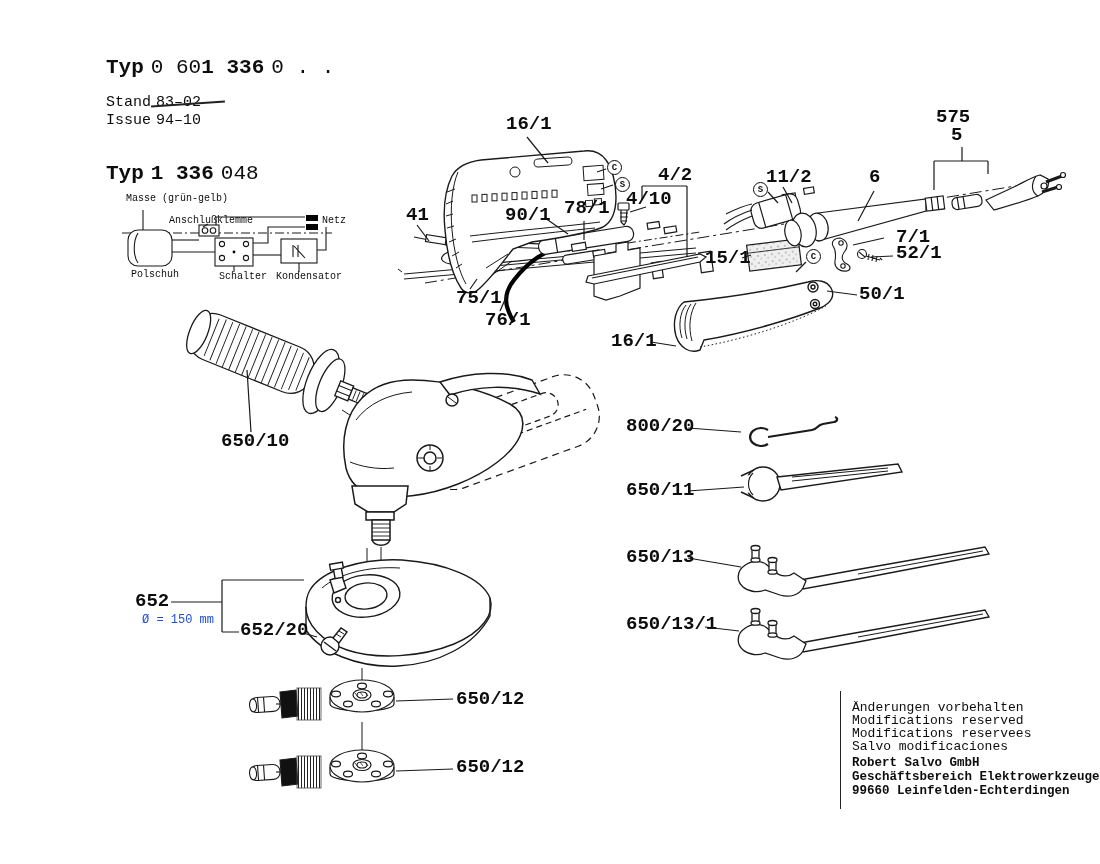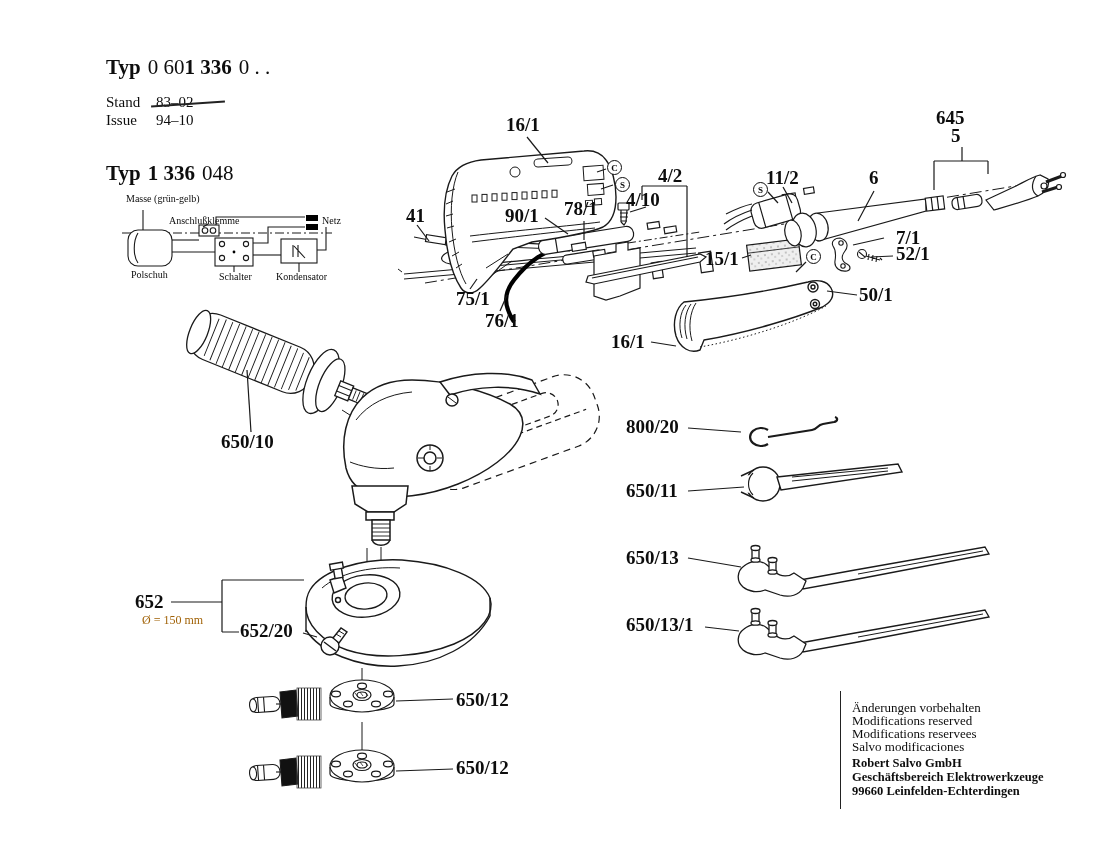--- a/index.html
+++ b/index.html
@@ -1,20 +1,20 @@
 <!DOCTYPE html>
 <html><head>
 <meta charset="utf-8">
 <style>
   html,body{margin:0;padding:0;background:#fff;}
   #page{position:relative;width:1100px;height:864px;background:#fff;overflow:hidden;
-        font-family:Liberation Serif, serif;color:#0d0d0d;}
+        font-family:Liberation Mono, monospace;color:#0d0d0d;}
   #art{position:absolute;left:0;top:0;}
   .plabel{position:absolute;font-weight:700;font-size:19px;line-height:1;white-space:nowrap;color:#0d0d0d;}
-  .sublabel{position:absolute;font-weight:400;font-size:12px;line-height:1;white-space:nowrap;color:#a16207;padding-left:6px;}
+  .sublabel{position:absolute;font-weight:400;font-size:12px;line-height:1;white-space:nowrap;color:#1d4ed8;padding-left:6px;}
   .formula{position:absolute;font-weight:700;font-size:17px;line-height:1;white-space:nowrap;color:#0d0d0d;}
   .marker{position:absolute;width:13px;height:13px;border:1.4px solid #0d0d0d;border-radius:50%;
           display:flex;align-items:center;justify-content:center;font-size:9px;font-weight:700;background:#fff;}
   .wlabel{position:absolute;font-size:10px;line-height:1;white-space:nowrap;color:#0d0d0d;}
   .h-big{position:absolute;font-size:21px;font-weight:400;line-height:1;white-space:nowrap;}
   .h-big .b{font-weight:700;}
   .h-small{position:absolute;font-size:15px;line-height:1;white-space:nowrap;}
   .h-small .lab{display:inline-block;width:50px;}
   .strike{position:absolute;height:0;border-top:2px solid #222;}
   .f-note{position:absolute;font-size:13px;line-height:1;white-space:nowrap;}
@@ -377,21 +377,21 @@
   <div class="marker" style="left:806px;top:249px">C</div>
 
   <div class="plabel" style="left:506px;top:115px">16/1</div>
   <div class="plabel" style="left:406px;top:206px">41</div>
   <div class="plabel" style="left:505px;top:206px">90/1</div>
   <div class="plabel" style="left:564px;top:199px">78/1</div>
   <div class="plabel" style="left:658px;top:166px">4/2</div>
   <div class="plabel" style="left:626px;top:190px">4/10</div>
   <div class="plabel" style="left:766px;top:168px">11/2</div>
   <div class="plabel" style="left:869px;top:168px">6</div>
-  <div class="plabel" style="left:936px;top:108px">645</div>
+  <div class="plabel" style="left:936px;top:108px">575</div>
   <div class="plabel" style="left:951px;top:126px">5</div>
   <div class="plabel" style="left:896px;top:228px">7/1</div>
   <div class="plabel" style="left:896px;top:244px">52/1</div>
   <div class="plabel" style="left:859px;top:285px">50/1</div>
   <div class="plabel" style="left:705px;top:249px">15/1</div>
   <div class="plabel" style="left:456px;top:289px">75/1</div>
   <div class="plabel" style="left:485px;top:311px">76/1</div>
   <div class="plabel" style="left:611px;top:332px">16/1</div>
   <div class="plabel" style="left:221px;top:432px">650/10</div>
   <div class="plabel" style="left:135px;top:592px">652</div>

